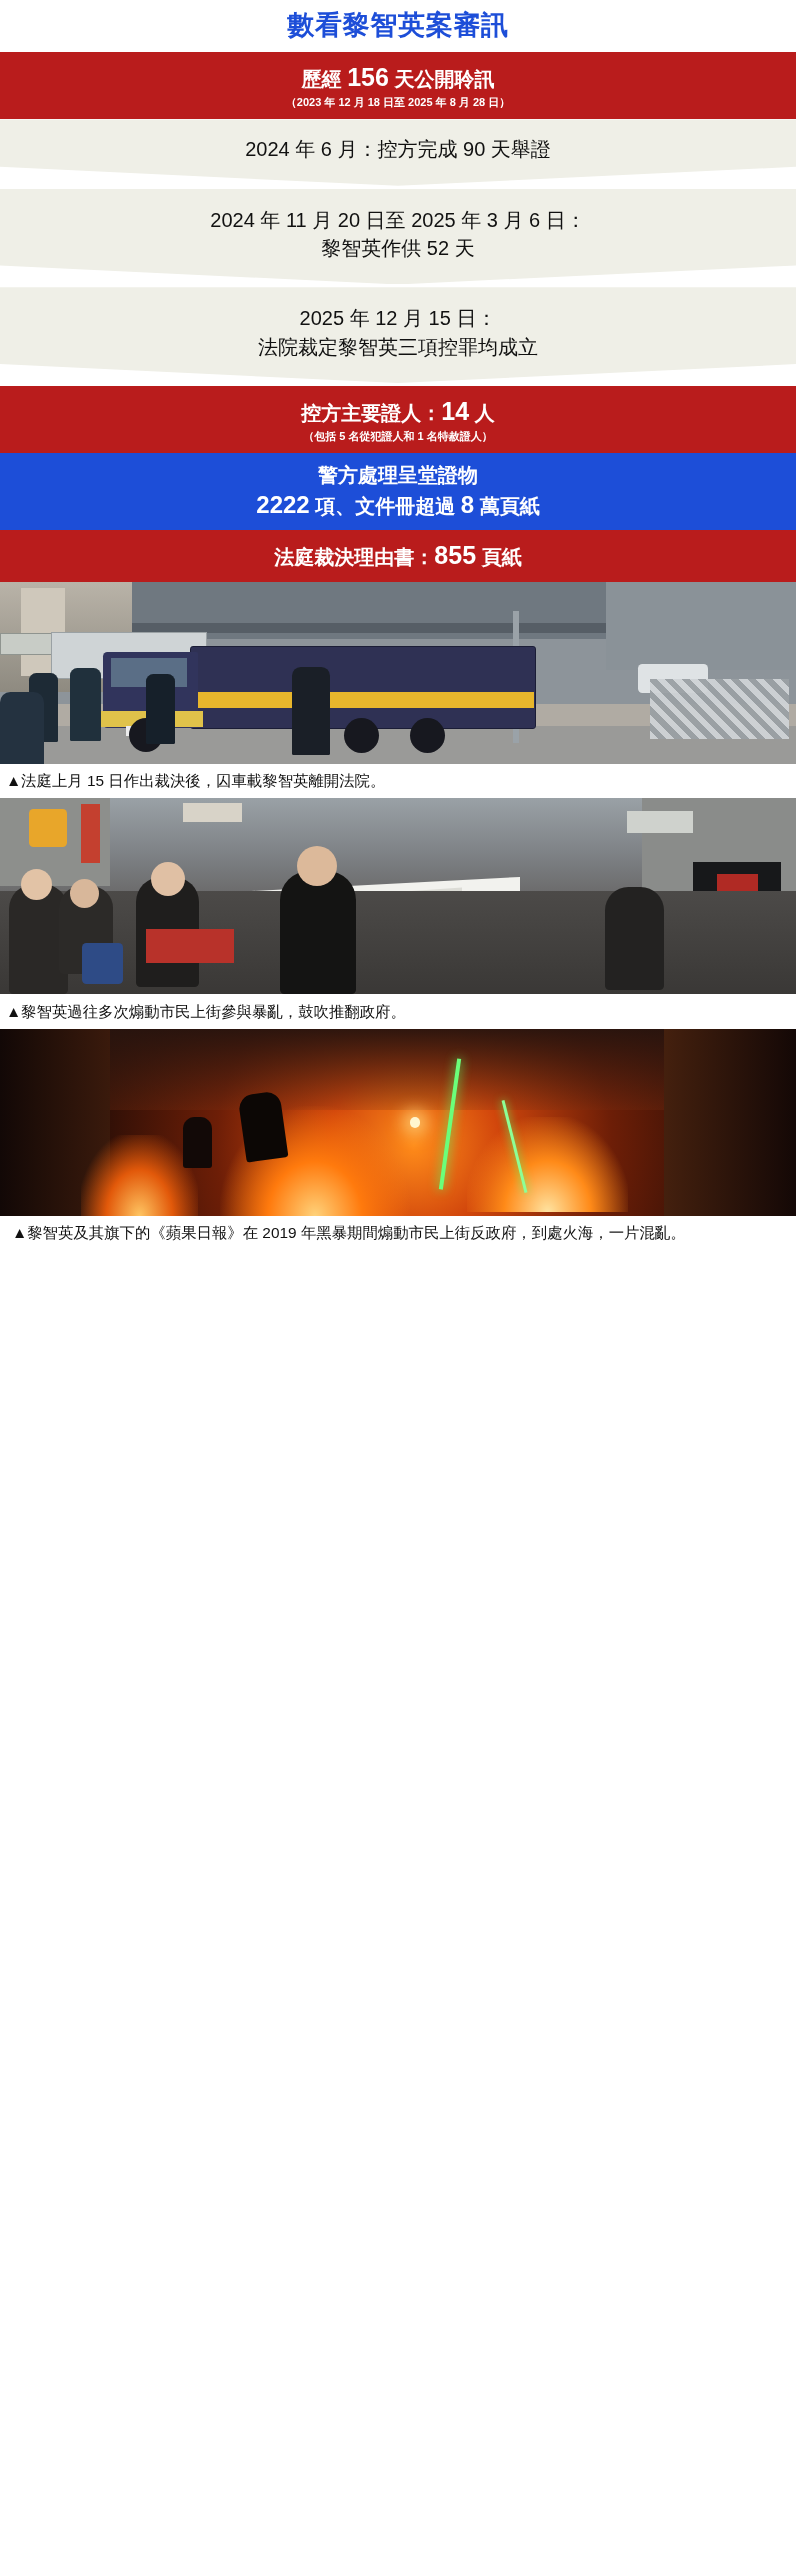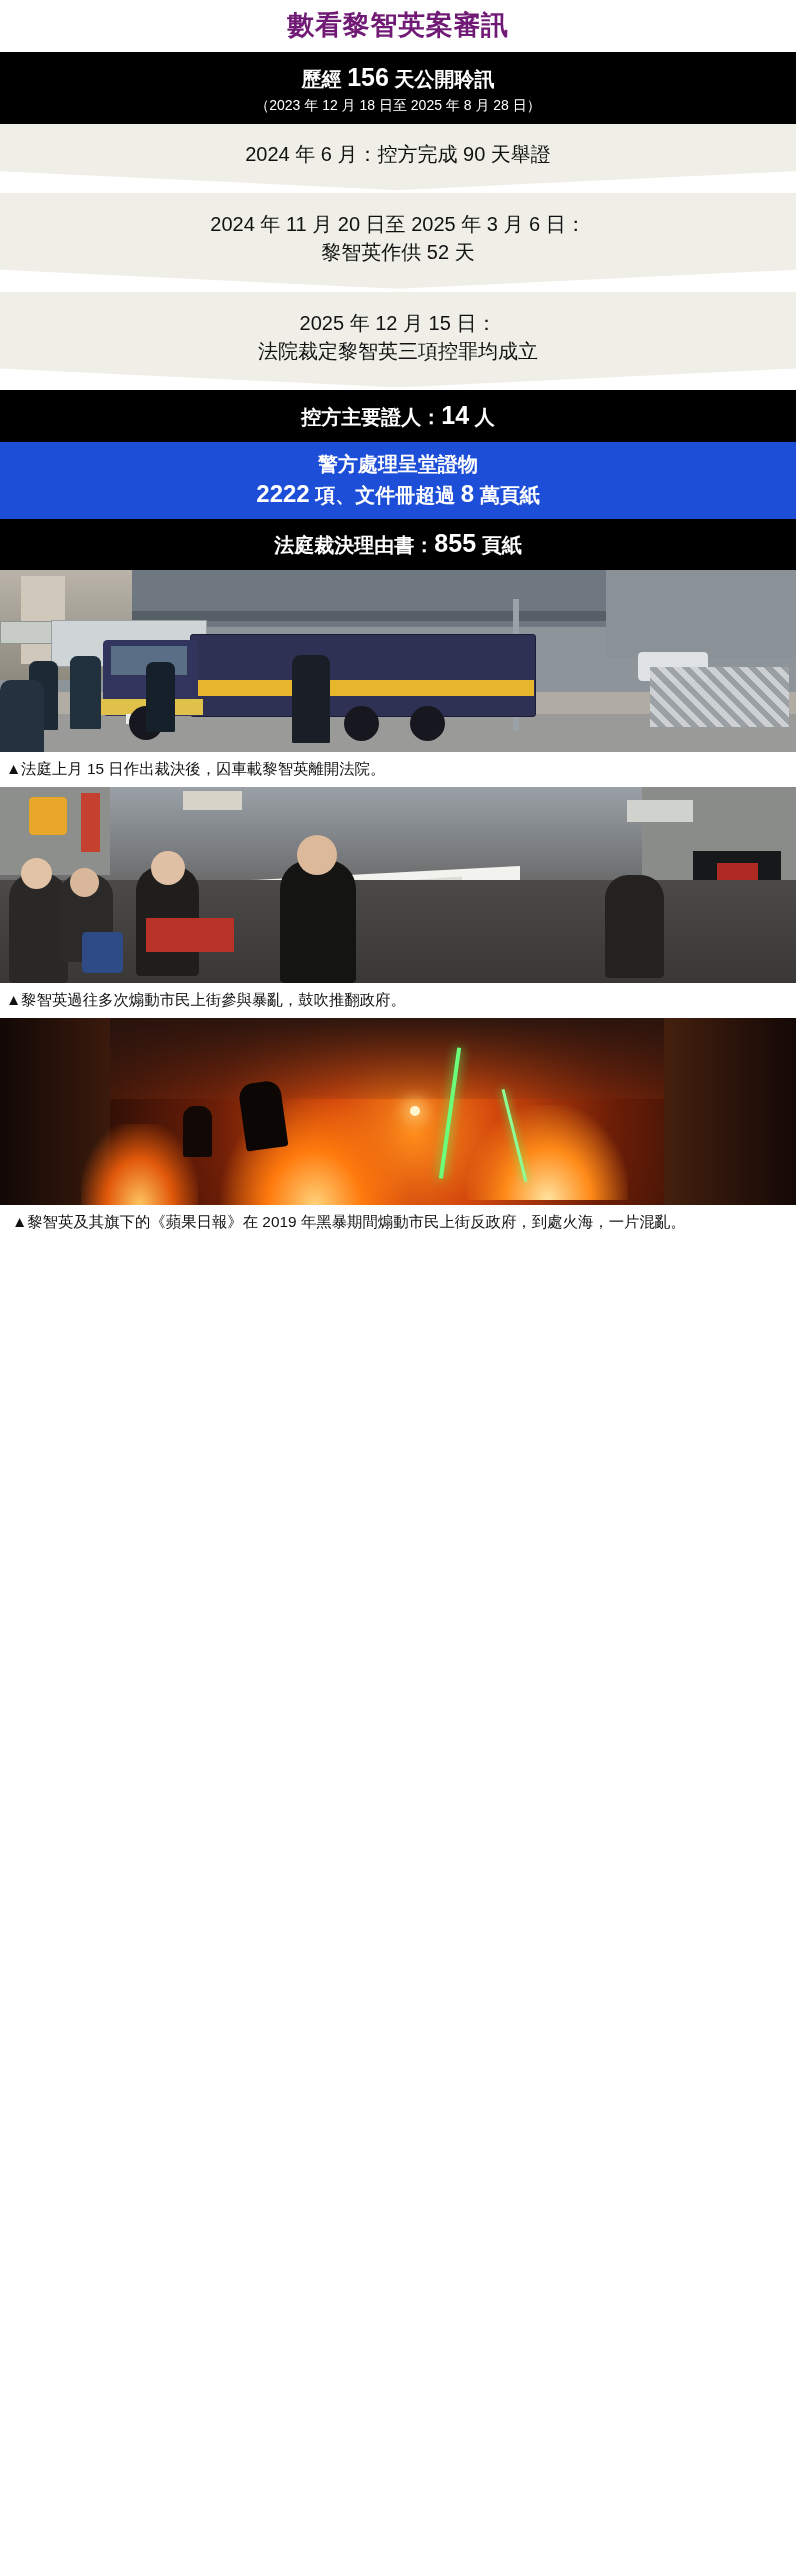--- a/index.html
+++ b/index.html
@@ -12,34 +12,34 @@
   }
   .page{width:796px;position:relative;}
 
   
   .title{
     text-align:center;
     font-size:27px;
     font-weight:bold;
     letter-spacing:0.7px;
     padding:7.3px 0 8.8px 0;
-    color:#701a75;
+    color:#1d4ed8;
   }
 
   
   .bar{
     color:#fff;
     text-align:center;
     padding:8.8px 14.6px;
     box-sizing:border-box;
   }
-  .bar.teal{background:#000000;}
+  .bar.teal{background:#b91c1c;}
   .bar.navy{background:#1d4ed8;}
   .bar .l1{font-size:20px;font-weight:bold;line-height:1.35;}
-  .bar .l2{font-size:14px;font-weight:normal;line-height:1.45;}
+  .bar .l2{font-size:11px;font-weight:bold;line-height:1.45;}
   .bar .big{font-size:25px;font-weight:bold;}
   .bar .big2{font-size:24px;font-weight:bold;}
 
   
   .chev{
     background:#efefe7;
     text-align:center;
     position:relative;
     box-sizing:border-box;
     padding:16px 20.5px 22px 20.5px;
@@ -159,20 +159,21 @@
 
   <div class="chev tall">
     <div>2025 年 12 月 15 日：</div>
     <div>法院裁定黎智英三項控罪均成立</div>
   </div>
 
   <div class="bar teal">
     <div class="l1">
       <span>控方主要證人：</span><span class="big">14</span><span> 人</span>
     </div>
+    <div class="l2">（包括 5 名從犯證人和 1 名特赦證人）</div>
   </div>
 
   <div class="bar navy">
     <div class="l1">警方處理呈堂證物</div>
     <div class="l1">
       <span class="big2">2222</span><span> 項、文件冊超過 </span><span class="big2">8</span><span> 萬頁紙</span>
     </div>
   </div>
 
   <div class="bar teal">

